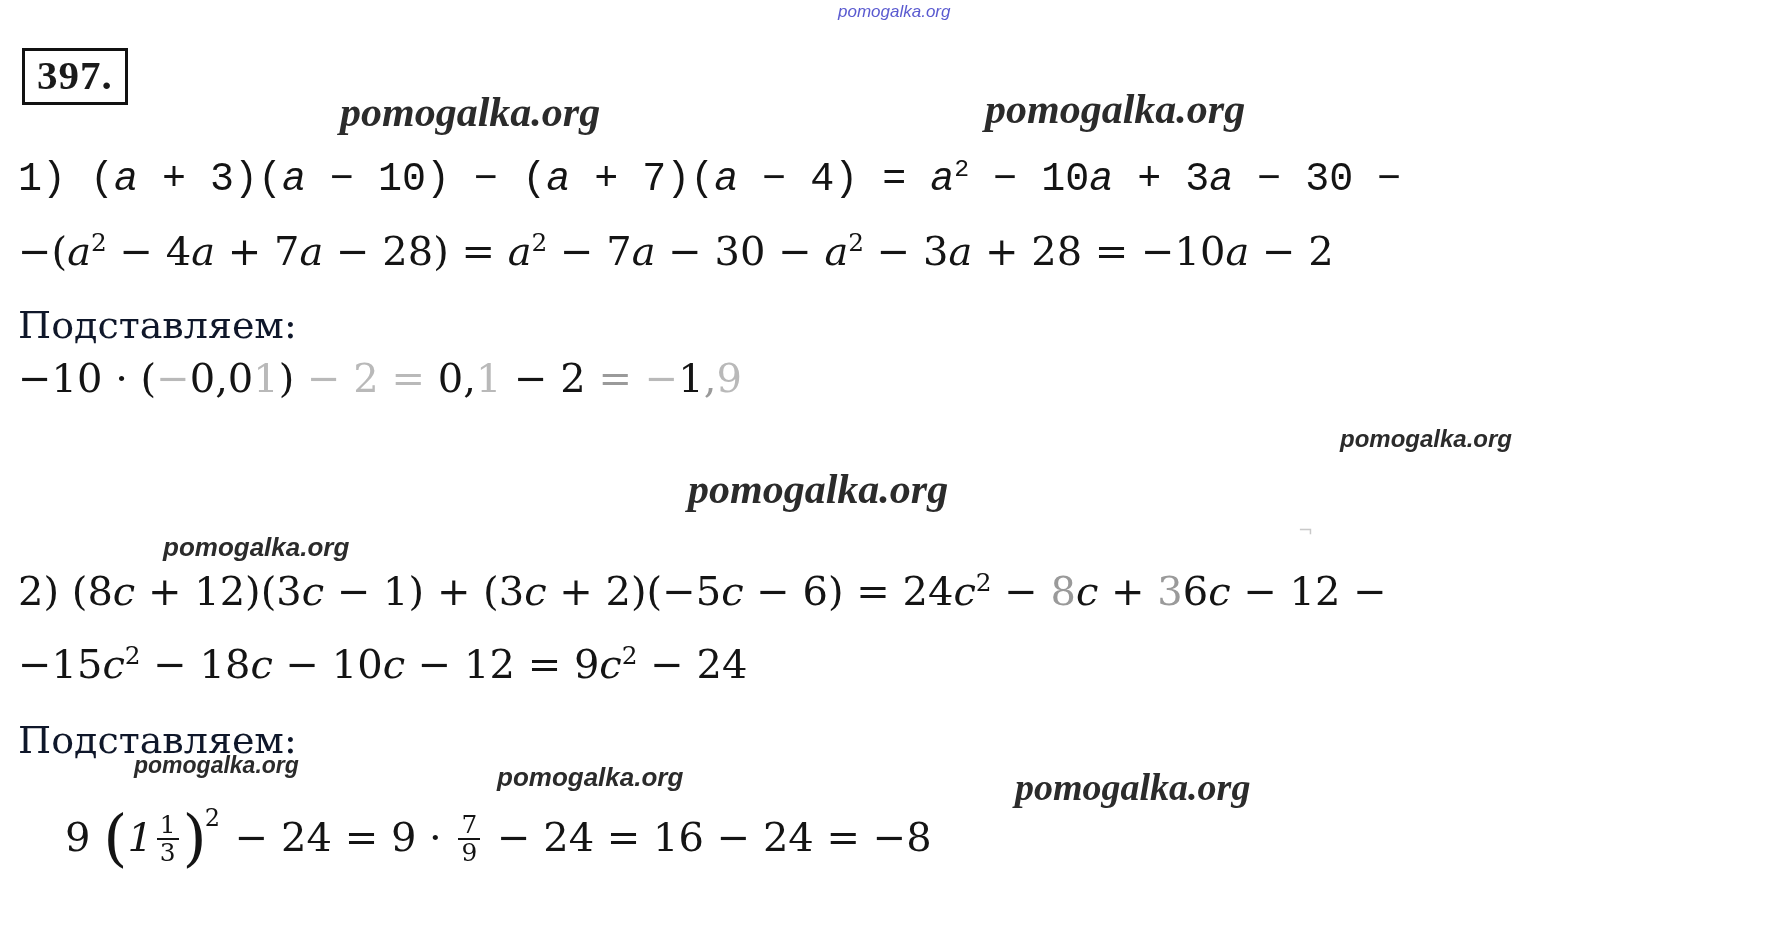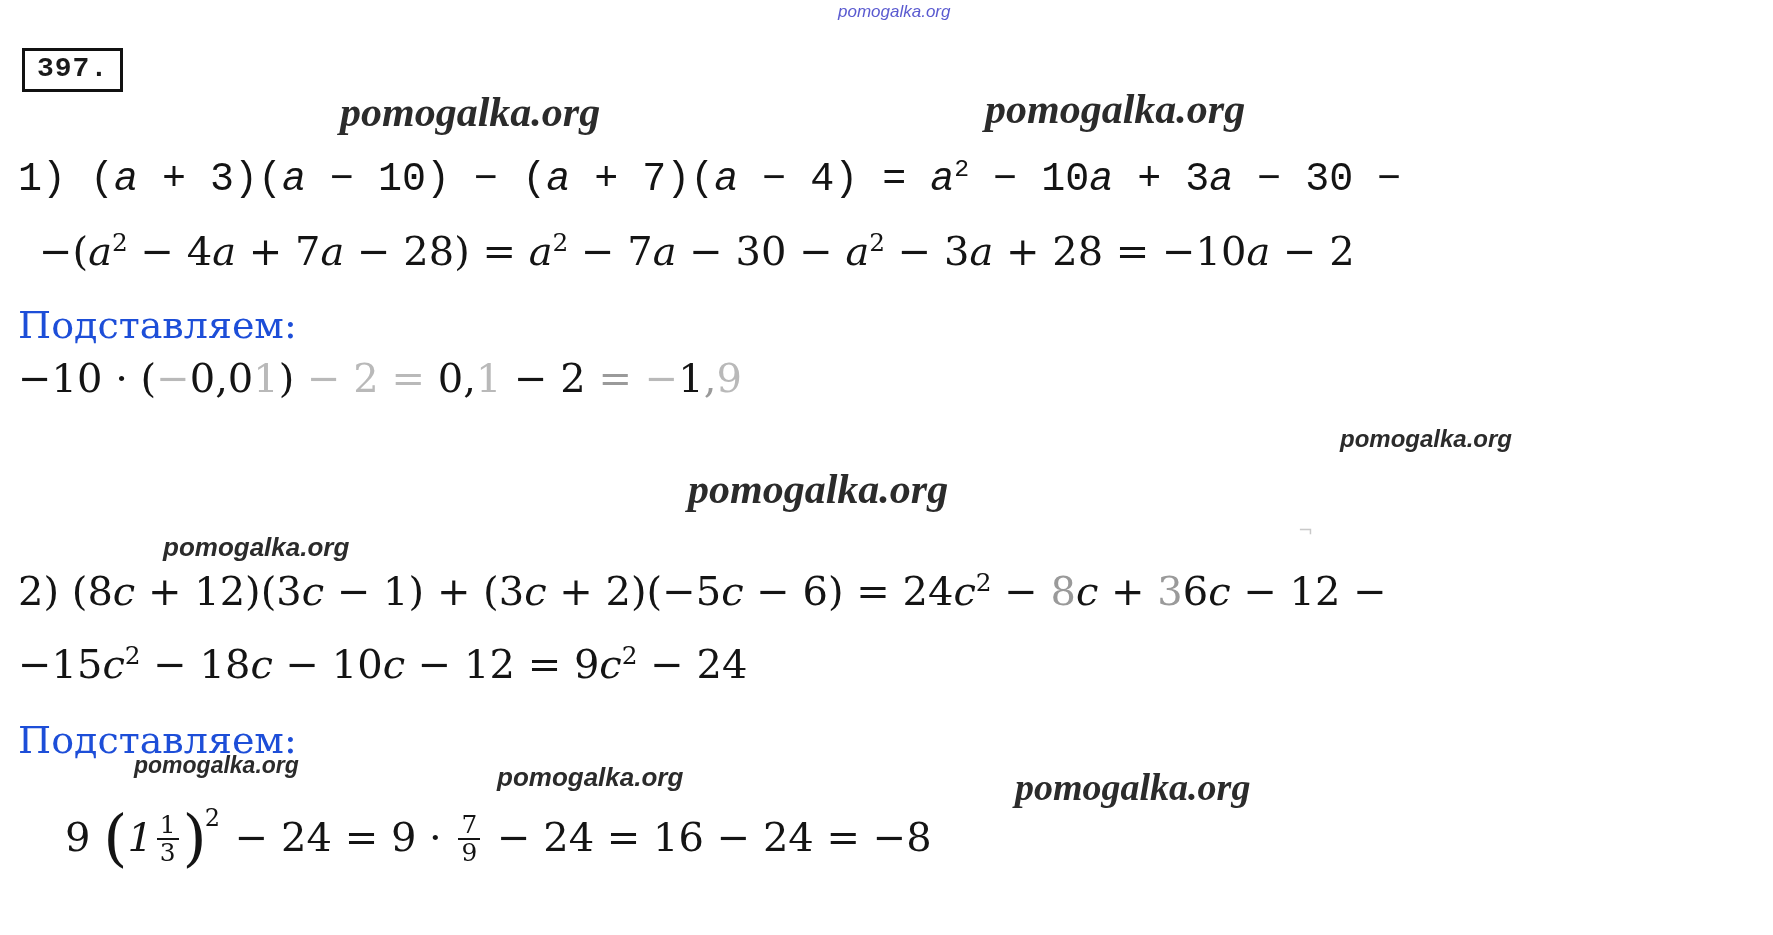--- a/index.html
+++ b/index.html
@@ -36,23 +36,23 @@
     font-weight: bold;
   }
 
   
   .num-box {
     position: absolute;
     left: 22px;
     top: 48px;
     border: 3px solid #111;
     padding: 4px 12px 6px 12px;
-    font-family: Liberation Mono, monospace;
+    font-family: Liberation Serif, serif;
     font-weight: bold;
-    font-size: 28px;
+    font-size: 41px;
     line-height: 1;
     letter-spacing: 1px;
     background: #fff;
   }
 
   
   .math {
     position: absolute;
     font-family: "DejaVu Serif", serif;
     font-size: 40px;
@@ -68,21 +68,21 @@
     vertical-align: super;
     font-style: italic;
   }
   .math sup.up { font-style: normal; }
 
   .txt {
     position: absolute;
     font-family: "DejaVu Serif", serif;
     font-size: 38px;
     white-space: nowrap;
-    color: #1d4ed8;
+    color: #0f172a;
   }
 
   
   .frac {
     display: inline-block;
     vertical-align: middle;
     text-align: center;
     font-size: 0.62em;
     line-height: 1.05;
     margin: 0 4px;
@@ -142,21 +142,21 @@
 
 <div class="tiny-mark" style="left:1298px; top:520px;">¬</div>
 
 <div class="num-box">397.</div>
 
 <div class="math" style="left:18px; top:155px;font-family:Liberation Mono, monospace;">
   <span>1)</span>
   (<span class="it">a</span> + 3)(<span class="it">a</span> − 10) − (<span class="it">a</span> + 7)(<span class="it">a</span> − 4) = <span class="it">a</span><sup class="up">2</sup> − 10<span class="it">a</span> + 3<span class="it">a</span> − 30 −
 </div>
 
-<div class="math" style="left:18px; top:228px;margin-left:21px;">
+<div class="math" style="left:18px; top:228px;">
   −(<span class="it">a</span><sup class="up">2</sup> − 4<span class="it">a</span> + 7<span class="it">a</span> − 28) = <span class="it">a</span><sup class="up">2</sup> − 7<span class="it">a</span> − 30 − <span class="it">a</span><sup class="up">2</sup> − 3<span class="it">a</span> + 28 = −10<span class="it">a</span> − 2
 </div>
 
 <div class="txt" style="left:18px; top:303px;">Подставляем:</div>
 
 <div class="math" style="left:18px; top:355px;text-align:center;">
   −10 · (<span class="faint">−</span>0,0<span class="faint">1</span>) <span class="faint">− 2 =</span> 0,<span class="faint">1</span> − 2 <span class="faint2">=</span> <span class="faint">−</span>1<span class="faint2">,</span><span class="faint">9</span>
 </div>
 
 <div class="math" style="left:18px; top:568px;text-align:center;">

